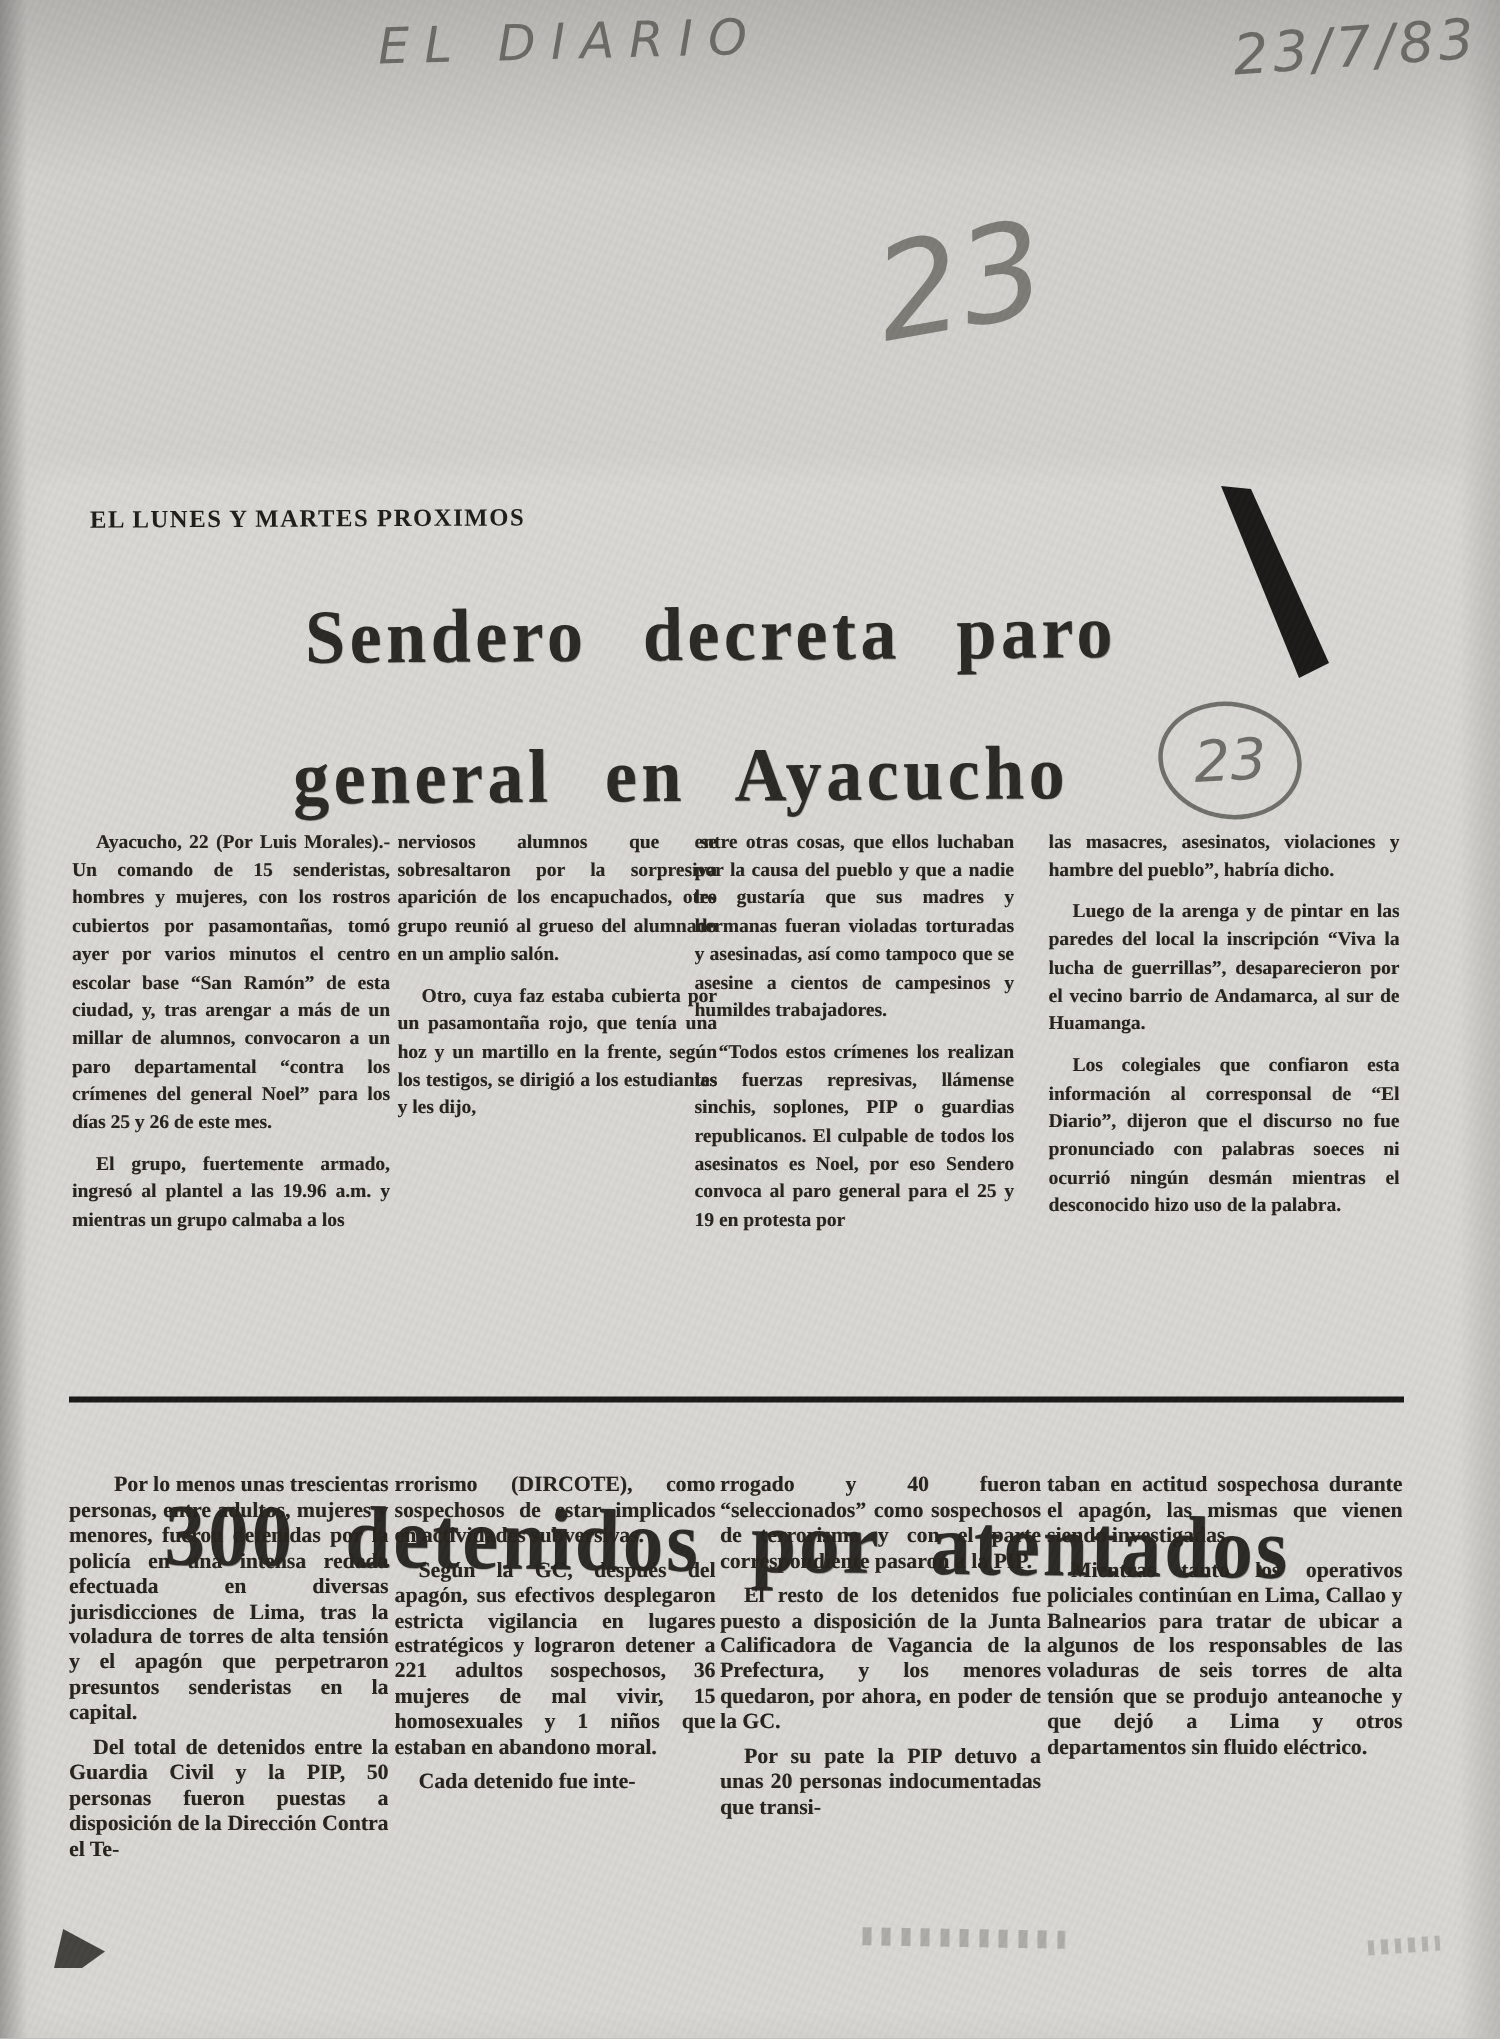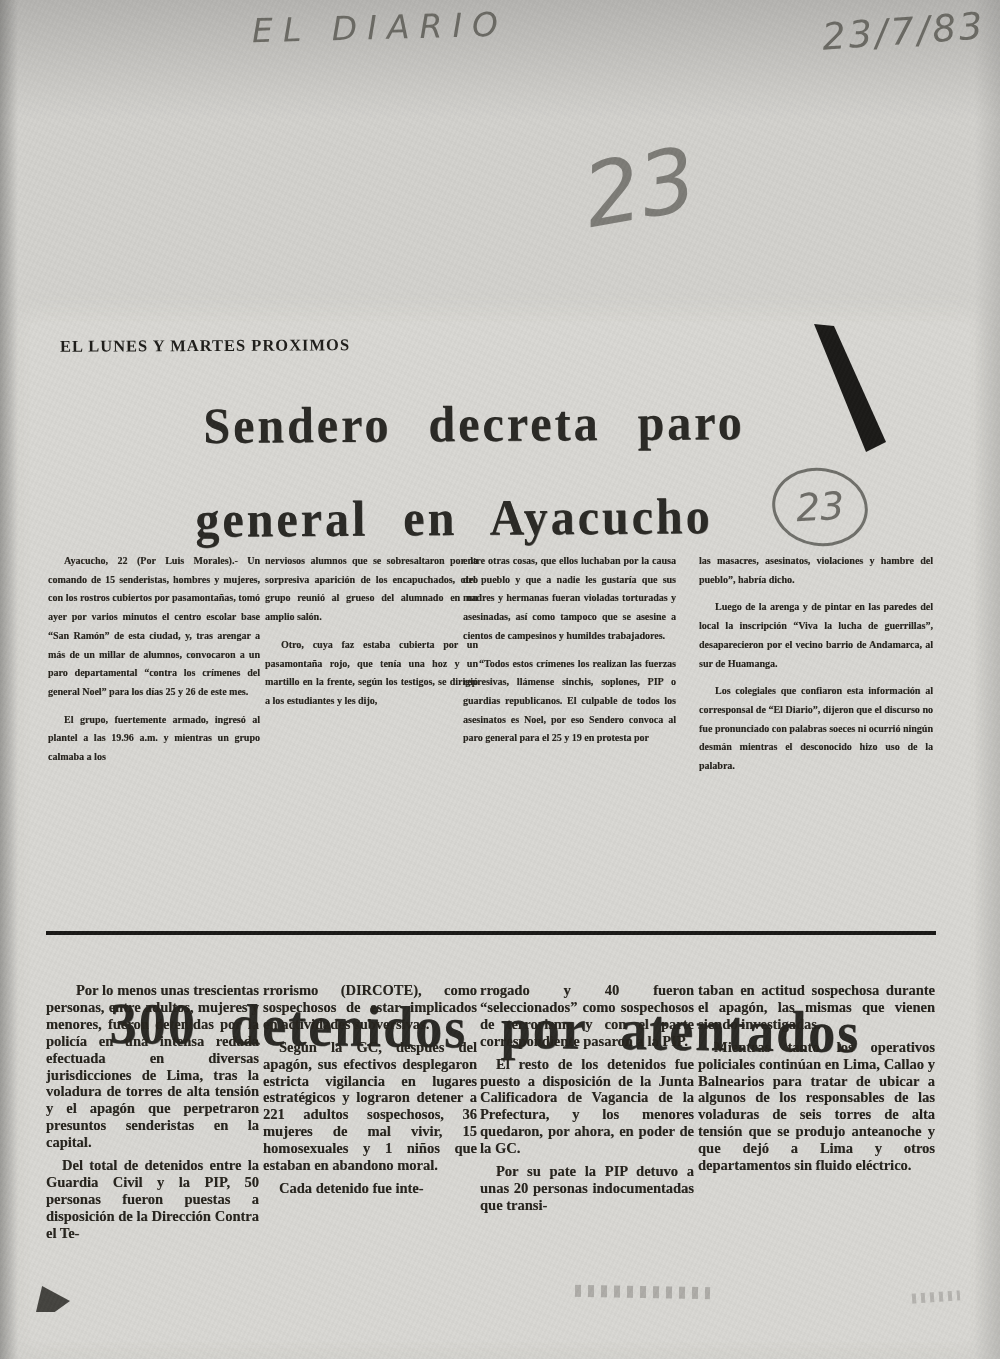--- a/index.html
+++ b/index.html
@@ -35,21 +35,21 @@
     transform:rotate(-.4deg) scaleY(1.06);}
   .circle23{position:absolute;left:772px;top:468px;width:90px;height:72px;
     border:3px solid rgba(78,77,72,.75);border-radius:50%;transform:rotate(9deg);
     display:flex;align-items:center;justify-content:center;}
   .circle23 span{font-family:"DejaVu Sans",sans-serif;font-style:italic;font-size:38px;
     color:rgba(92,91,85,.85);transform:rotate(-12deg);}
   
   .col{position:absolute;overflow:hidden;text-align:justify;color:#27241e;font-weight:700;}
   .col p{margin:0;text-indent:16px;text-shadow:.3px .3px .3px rgba(45,42,36,.4);}
   .col.cont p:first-child{text-indent:0;}
-  .a1 .col{top:552px;height:378px;font-size:10px;line-height:18.7px;}
+  .a1 .col{top:552px;height:378px;font-size:13px;line-height:18.7px;}
   .a1 .col p{margin-bottom:9px;}
   .a1 .c1{left:48px;width:212px;}
   .a1 .c2{left:265px;width:213px;}
   .a1 .c3{left:463px;width:213px;}
   .a1 .c4{left:699px;width:234px;}
   .rule{position:absolute;left:46px;top:931px;width:890px;height:4px;background:#1b1a18;}
   
   .hl2{position:absolute;left:55px;top:952px;width:860px;text-align:center;font-weight:700;
     font-size:54px;letter-spacing:2px;word-spacing:18px;color:#2b2a26;
     text-shadow:.4px .4px .5px rgba(43,42,38,.55);transform:rotate(.7deg) scaleY(1.08);}

